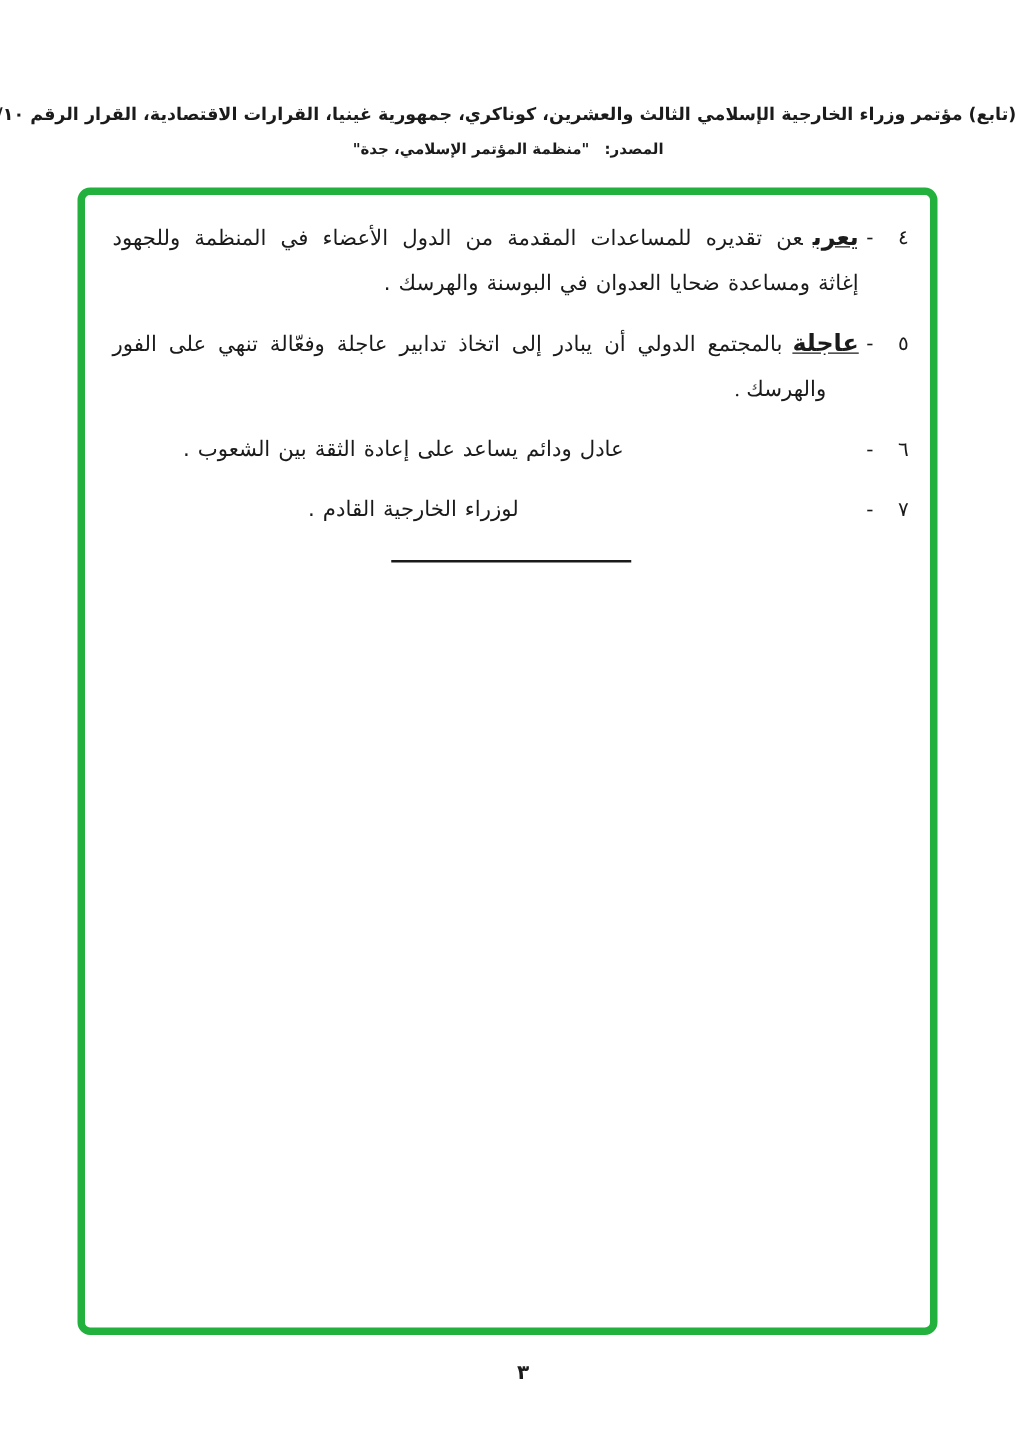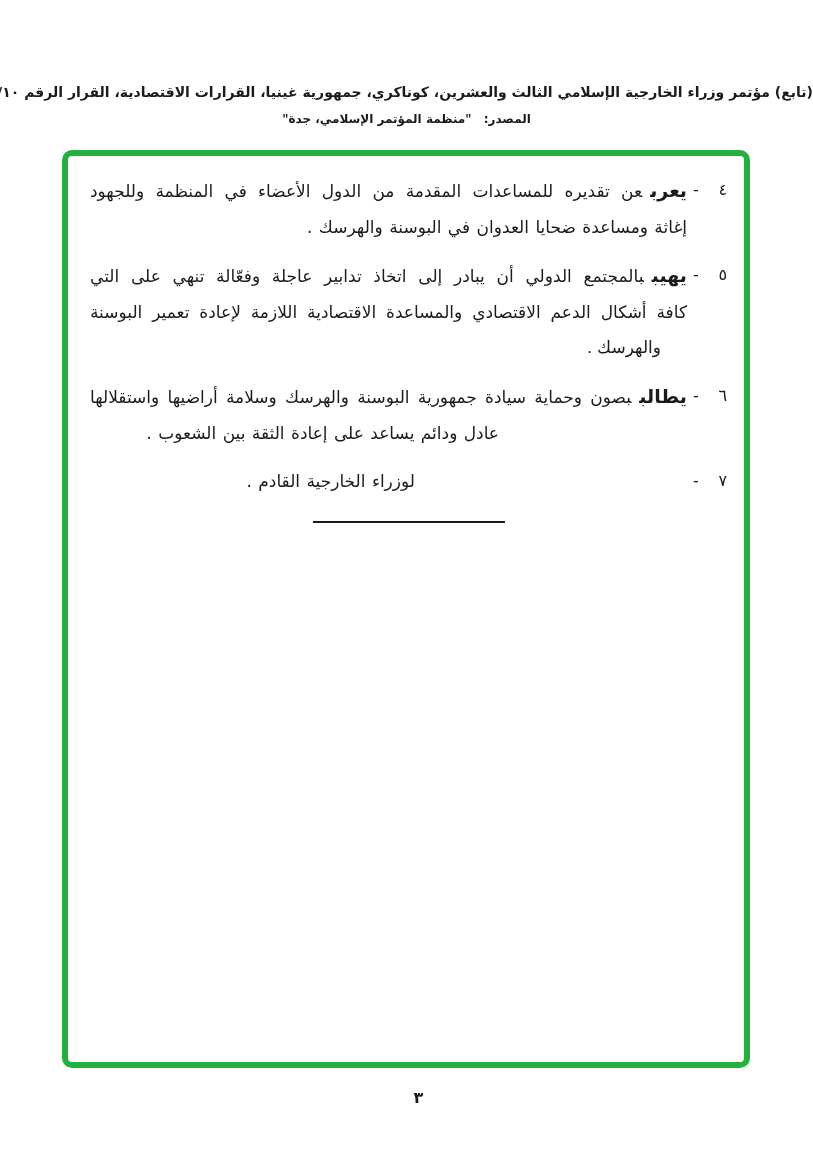--- a/index.html
+++ b/index.html
@@ -84,20 +84,21 @@
   }
   .line {
     text-align: justify;
     text-align-last: justify;
     word-spacing: 1px;
   }
   .line .lead {
     font-weight: bold;
     font-size: 19px;
     margin-left: 8px;
+    text-decoration: underline;
   }
   .line.last {
     text-align: center;
     text-align-last: right;
   }
   
   .para-5 .line.last { padding-right: 26px; font-family: Liberation Serif, serif; }
   .para-6 .line.last { padding-right: 188px; }
   .para-7 .line.last { padding-right: 272px; }
 
@@ -145,33 +146,31 @@
         <div class="line last">إغاثة ومساعدة ضحايا العدوان في البوسنة والهرسك .</div>
       </div>
     </div>
 
     <div class="para para-5">
       <div class="marker">
         <span>٥</span>
         <span>-</span>
       </div>
       <div class="pbody">
-        <div class="line"><b class="lead">يهيب</b><span>بالمجتمع الدولي أن يبادر إلى اتخاذ تدابير عاجلة وفعّالة تنهي على التي</span></div>
-        <div class="line">كافة أشكال الدعم الاقتصادي والمساعدة الاقتصادية اللازمة لإعادة تعمير البوسنة</div>
+        <div class="line"><b class="lead">عاجلة</b><span>بالمجتمع الدولي أن يبادر إلى اتخاذ تدابير عاجلة وفعّالة تنهي على الفور</span></div>
         <div class="line last">والهرسك .</div>
       </div>
     </div>
 
     <div class="para para-6">
       <div class="marker">
         <span>٦</span>
         <span>-</span>
       </div>
       <div class="pbody">
-        <div class="line"><b class="lead">يطالب</b><span>بصون وحماية سيادة جمهورية البوسنة والهرسك وسلامة أراضيها واستقلالها</span></div>
         <div class="line last">عادل ودائم يساعد على إعادة الثقة بين الشعوب .</div>
       </div>
     </div>
 
     <div class="para para-7">
       <div class="marker">
         <span>٧</span>
         <span>-</span>
       </div>
       <div class="pbody">

